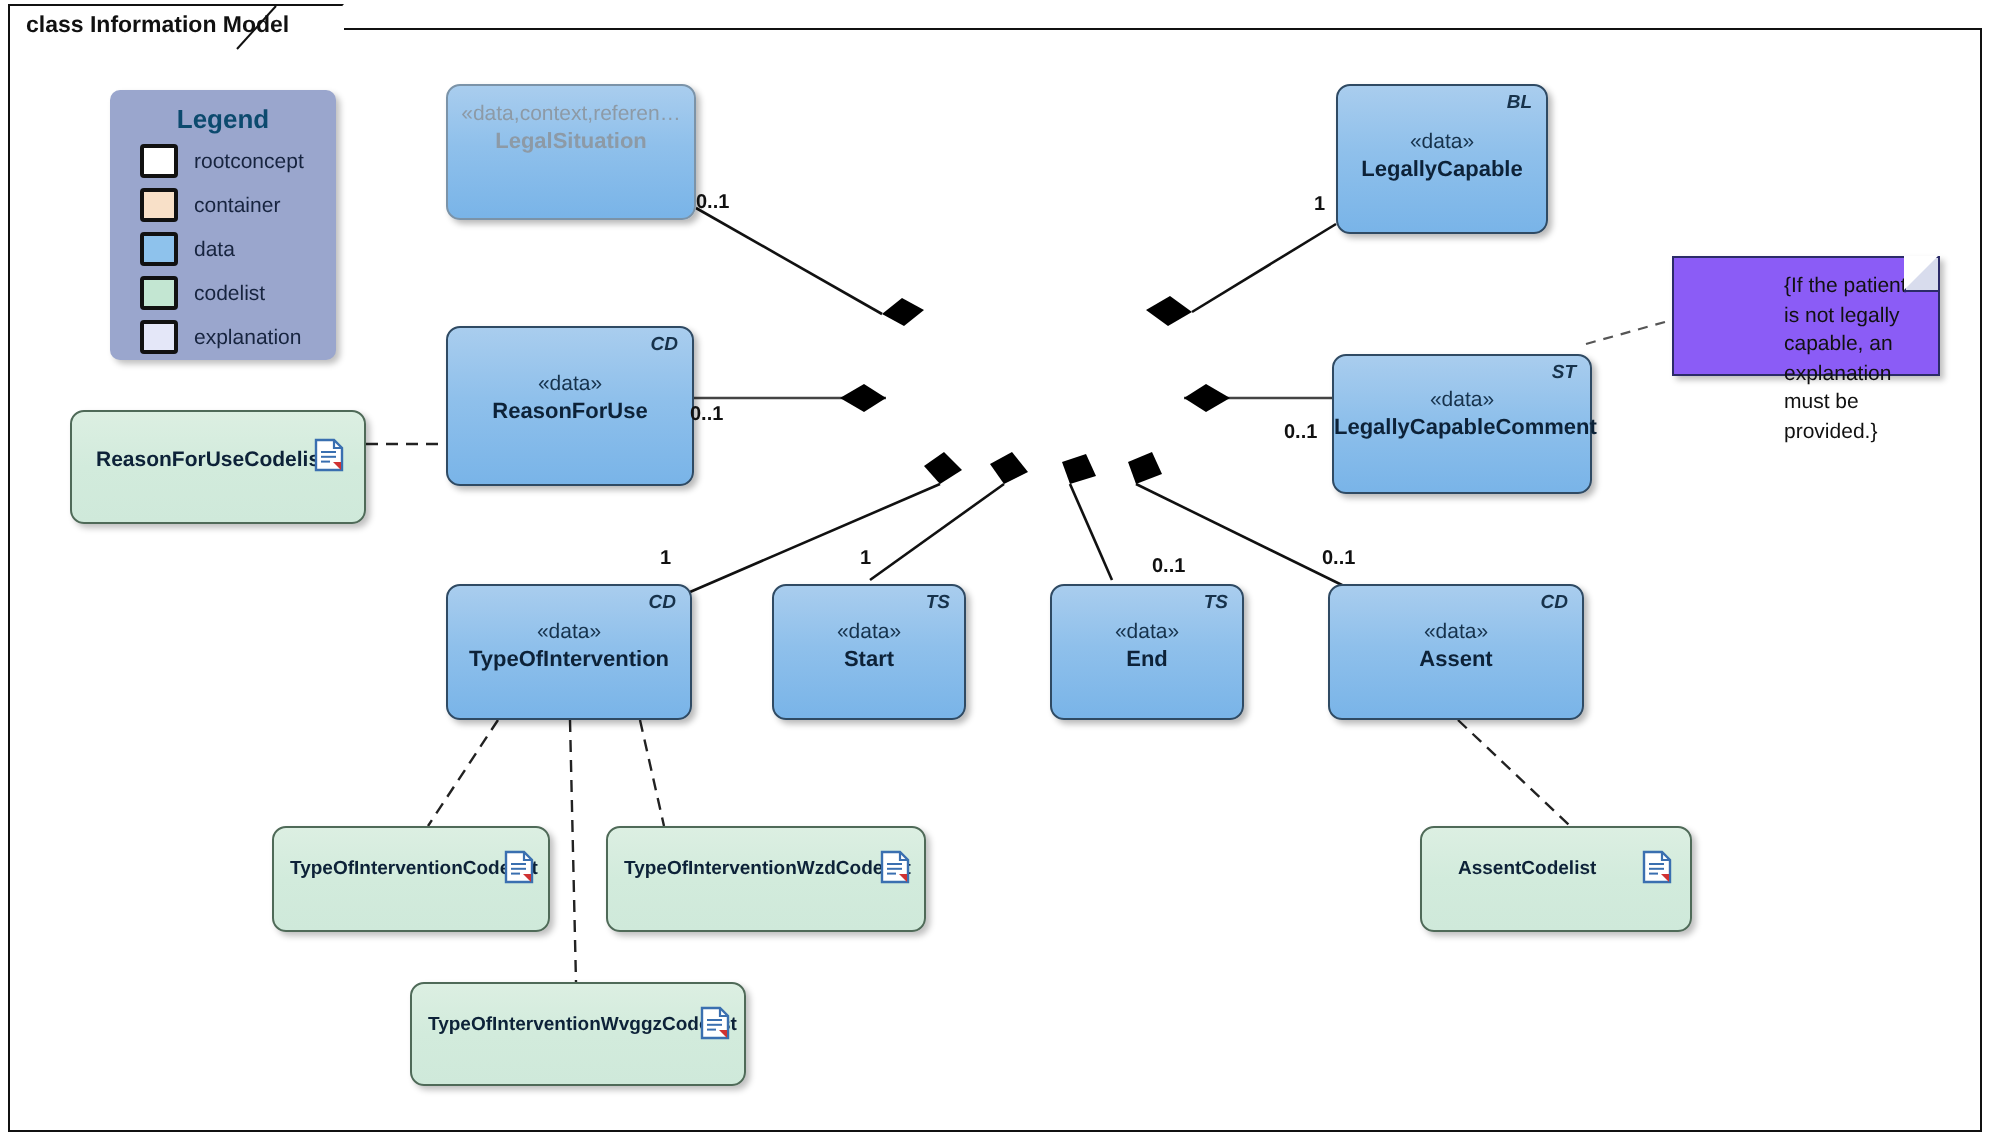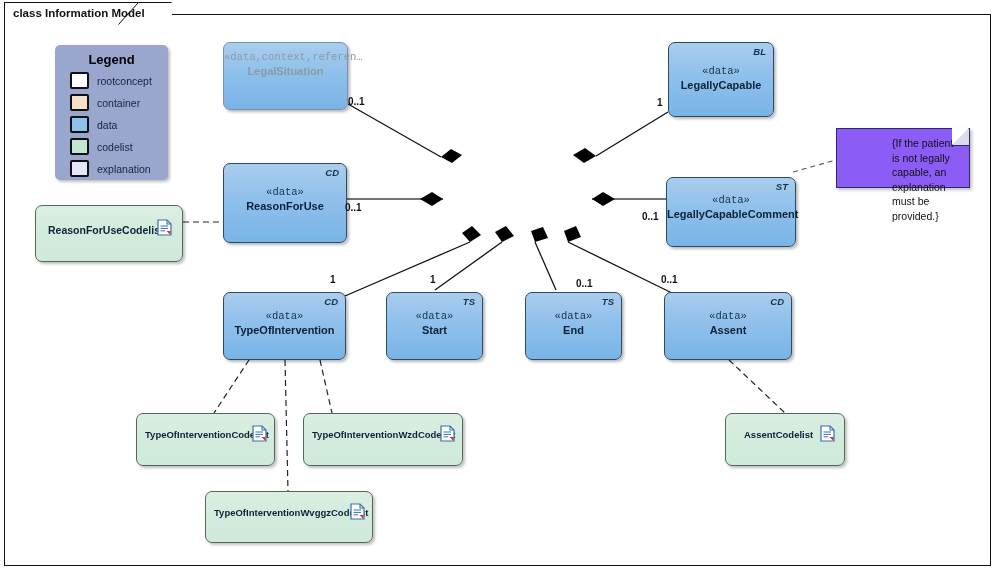--- a/index.html
+++ b/index.html
@@ -13,21 +13,21 @@
   #tabslash{position:absolute;left:118px;top:2px;width:24px;height:23px;z-index:7;pointer-events:none;}
 
   svg.edges{position:absolute;left:0;top:0;width:997px;height:572px;z-index:1;pointer-events:none;}
 
   .node{position:absolute;z-index:3;box-sizing:border-box;}
 
   
   .cls{border-radius:7px;border:1.6px solid #2f4a63;
        background:linear-gradient(180deg,#a9cdee 0%,#8fc0eb 45%,#79b4e8 100%);
        box-shadow:2px 2px 3px rgba(0,0,0,0.28);}
-  .cls .stereo{font-size:10.5px;color:#16324c;text-align:center;margin-top:22px;line-height:13px;font-family:Liberation Mono, monospace;}
+  .cls .stereo{font-size:10.5px;color:#16324c;text-align:center;margin-top:22px;line-height:13px;}
   .cls .nm{font-size:11px;font-weight:bold;color:#0d2238;text-align:center;line-height:14px;}
   .cls .tag{position:absolute;right:7px;top:3px;font-size:9.5px;font-style:italic;font-weight:bold;color:#17324b;}
 
   
   .cls.faded{border-color:#7b93a8;background:linear-gradient(180deg,#a9cdee 0%,#8fc0eb 45%,#79b4e8 100%);}
   .cls.faded .stereo{color:#8d9aa6;}
   .cls.faded .nm{color:#8d9aa6;}
 
   
   .root{border-radius:7px;border:4px solid #000;background:#f7f7f7;box-shadow:2px 2px 3px rgba(0,0,0,0.3);}
@@ -44,21 +44,21 @@
   
   .note{background:#8b5cf6;border:1px solid #2b2b68;box-shadow:2px 2px 3px rgba(0,0,0,0.25);padding-left:47px;}
   .note .ntext{font-size:10.5px;color:#111;line-height:14.5px;padding:7px 8px 0 8px;}
   .note .fold{position:absolute;right:0;top:0;width:16px;height:16px;background:#d8dced;
        border-left:1px solid #2b2b68;border-bottom:1px solid #2b2b68;}
   .note .fold:after{content:"";position:absolute;left:-1px;top:-1px;width:0;height:0;border-style:solid;
        border-width:17px 17px 0 0;border-color:#fff transparent transparent transparent;}
 
   
   #legend{position:absolute;border-radius:5px;background:#9aa6cd;box-shadow:2px 2px 3px rgba(0,0,0,0.25);z-index:3;}
-  #legend .ltitle{text-align:center;font-size:13px;font-weight:bold;color:#000000;margin-top:7px;}
+  #legend .ltitle{text-align:center;font-size:13px;font-weight:bold;color:#0c4a6e;margin-top:7px;}
   #legend .lrow{display:flex;align-items:center;margin:5px 0 0 15px;}
   #legend .sw{width:19px;height:17px;border:2px solid #111;border-radius:2px;box-sizing:border-box;}
   #legend .ltxt{font-size:10.5px;color:#17243f;margin-left:8px;text-align:right;}
 
   .mult{position:absolute;font-size:10px;font-weight:bold;color:#111;z-index:4;white-space:nowrap;}
 </style>
 </head>
 <body>
 
 <div id="canvas">
@@ -228,21 +228,21 @@
       <path d="M10 1 v4 h4" fill="none" stroke="#3a6fb0" stroke-width="1.1"></path>
       <g stroke="#3a6fb0" stroke-width="1">
           <line x1="3.5" y1="7" x2="11" y2="7"></line>
           <line x1="3.5" y1="9.4" x2="11" y2="9.4"></line>
           <line x1="3.5" y1="11.8" x2="8" y2="11.8"></line>
         </g>
       <path d="M9.5 12 l4 0 l0 4 z" fill="#d03232"></path>
     </svg>
   </div>
 
-  <div class="node codelist" style="left:725px;top:413px;width:120px;height:53px;padding-left:36px;">
+  <div class="node codelist" style="left:710px;top:413px;width:136px;height:53px;padding-left:36px;">
     <div class="clabel" style="text-align:left;left:18px;right:26px;top:15px;font-size:9.5px;">AssentCodelist</div>
     <svg class="docicon" style="right:9px;top:11px;" viewBox="0 0 15 17">
       <path d="M1 1 h9 l4 4 v11 h-13 z" fill="#fff" stroke="#3a6fb0" stroke-width="1.2"></path>
       <path d="M10 1 v4 h4" fill="none" stroke="#3a6fb0" stroke-width="1.1"></path>
       <g stroke="#3a6fb0" stroke-width="1">
           <line x1="3.5" y1="7" x2="11" y2="7"></line>
           <line x1="3.5" y1="9.4" x2="11" y2="9.4"></line>
           <line x1="3.5" y1="11.8" x2="8" y2="11.8"></line>
         </g>
       <path d="M9.5 12 l4 0 l0 4 z" fill="#d03232"></path>

